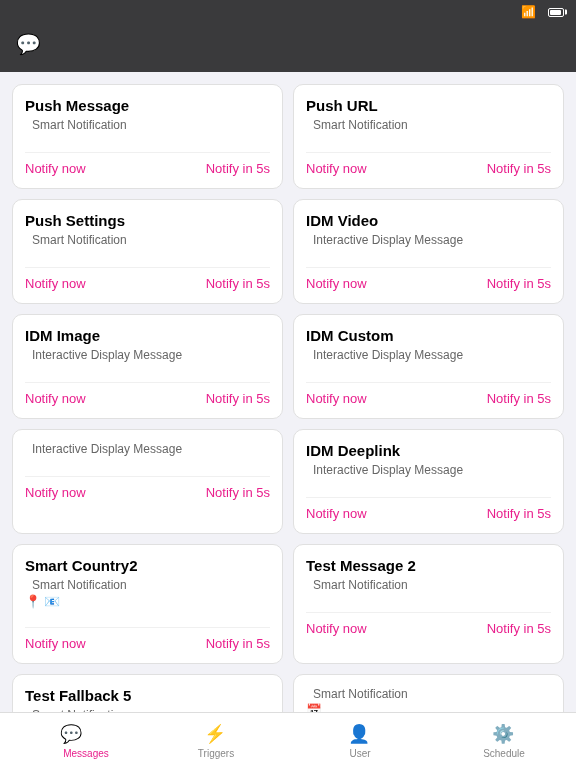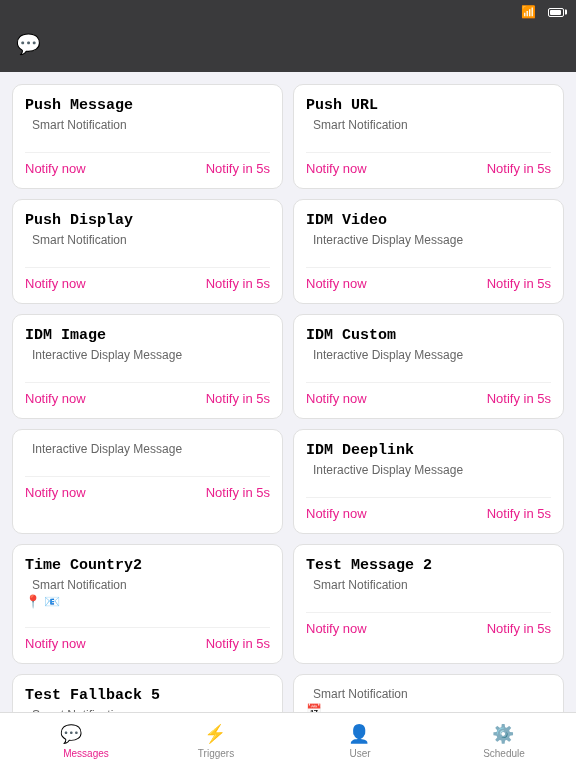--- a/index.html
+++ b/index.html
@@ -60,21 +60,20 @@
       border-radius: 10px;
       padding: 12px;
       border: 1px solid #e0e0e0;
     }
 
     .card-title {
       font-size: 15px;
       font-weight: 700;
       color: #000;
       margin-bottom: 4px;
-      font-family: Liberation Mono, monospace;
     }
 
     .card-subtitle {
       font-size: 12px;
       color: #666;
       margin-bottom: 2px;
       margin-left: 7px;
     }
 
     .card-icons {
@@ -214,21 +213,21 @@
       <div class="card">
     <div class="card-title">Push URL</div>
     <div class="card-subtitle">Smart Notification</div>
     <div class="card-icons"></div>
     <div class="card-actions">
       <span class="action-link">Notify now</span>
       <span class="action-link">Notify in 5s</span>
     </div>
   </div>
       <div class="card">
-    <div class="card-title">Push Display</div>
+    <div class="card-title">Push Settings</div>
     <div class="card-subtitle">Smart Notification</div>
     <div class="card-icons"></div>
     <div class="card-actions">
       <span class="action-link">Notify now</span>
       <span class="action-link">Notify in 5s</span>
     </div>
   </div>
       <div class="card">
     <div class="card-title">IDM Video</div>
     <div class="card-subtitle">Interactive Display Message</div>
@@ -267,21 +266,21 @@
       <div class="card">
     <div class="card-title">IDM Deeplink</div>
     <div class="card-subtitle">Interactive Display Message</div>
     <div class="card-icons"></div>
     <div class="card-actions">
       <span class="action-link">Notify now</span>
       <span class="action-link">Notify in 5s</span>
     </div>
   </div>
       <div class="card">
-    <div class="card-title">Time Country2</div>
+    <div class="card-title">Smart Country2</div>
     <div class="card-subtitle">Smart Notification</div>
     <div class="card-icons">📍  📧</div>
     <div class="card-actions">
       <span class="action-link">Notify now</span>
       <span class="action-link">Notify in 5s</span>
     </div>
   </div>
       <div class="card">
     <div class="card-title">Test Message 2</div>
     <div class="card-subtitle">Smart Notification</div>

